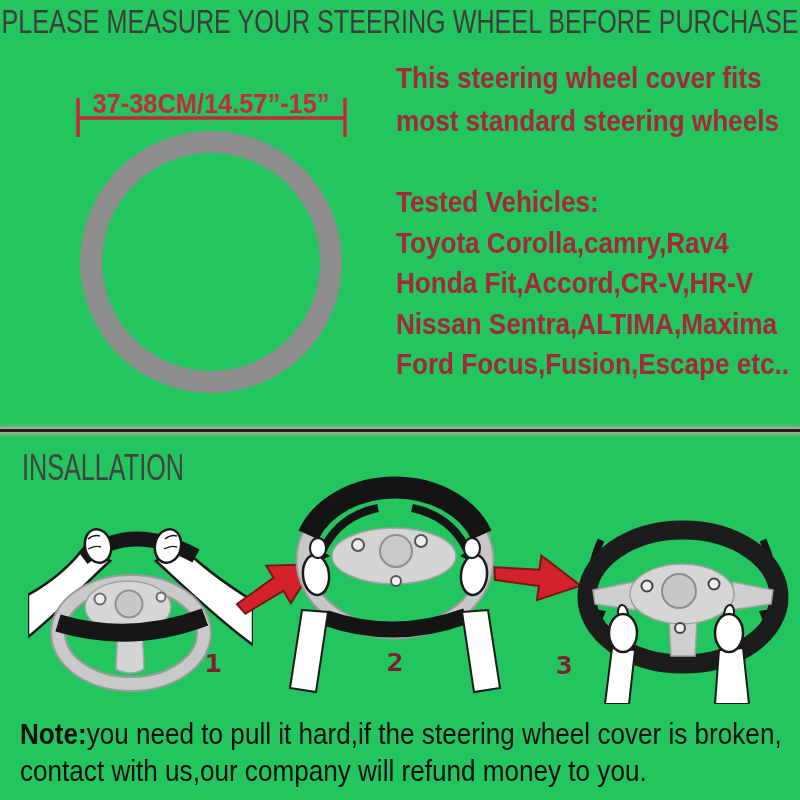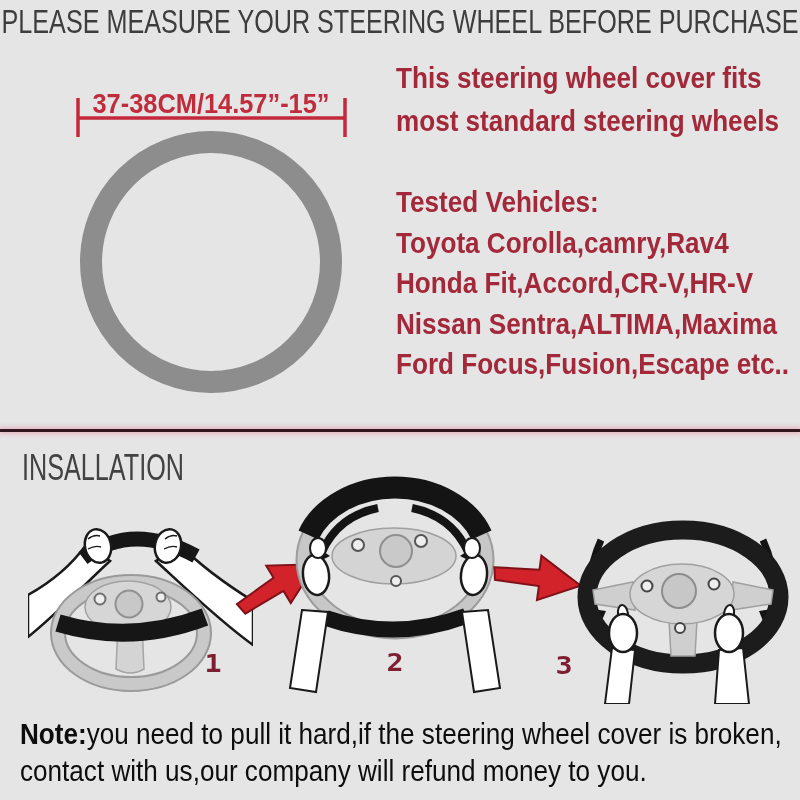--- a/index.html
+++ b/index.html
@@ -1,16 +1,16 @@
 <!DOCTYPE html>
 <html><head>
 <meta charset="utf-8">
 <style>
   html,body{margin:0;padding:0;background:#fff;}
-  .canvas{position:relative;width:800px;height:800px;background:#e5e5e5;overflow:hidden;
+  .canvas{position:relative;width:800px;height:800px;background:#22c55e;overflow:hidden;
           font-family:"Liberation Sans",sans-serif;}
   .abs{position:absolute;}
 
   .title{top:2px;left:50%;white-space:nowrap;font-size:34px;line-height:38px;color:#3d3d3d;
          transform:translateX(-50%) scaleX(0.74);transform-origin:center top;}
 
   .fitText{left:396px;top:57px;font-size:29px;font-weight:bold;line-height:43px;color:#a2283a;
            white-space:nowrap;transform:scaleX(0.9);transform-origin:left top;}
   .vehicles{left:396px;top:182px;font-size:29px;font-weight:bold;line-height:40.5px;color:#a2283a;
             white-space:nowrap;transform:scaleX(0.9);transform-origin:left top;}

